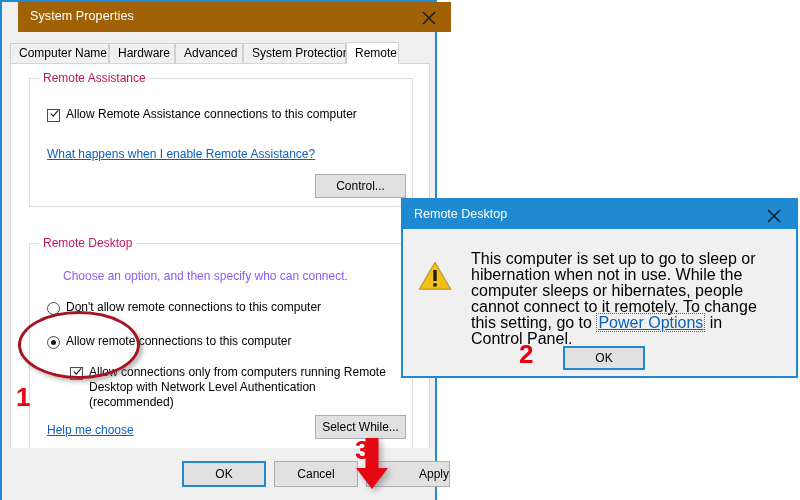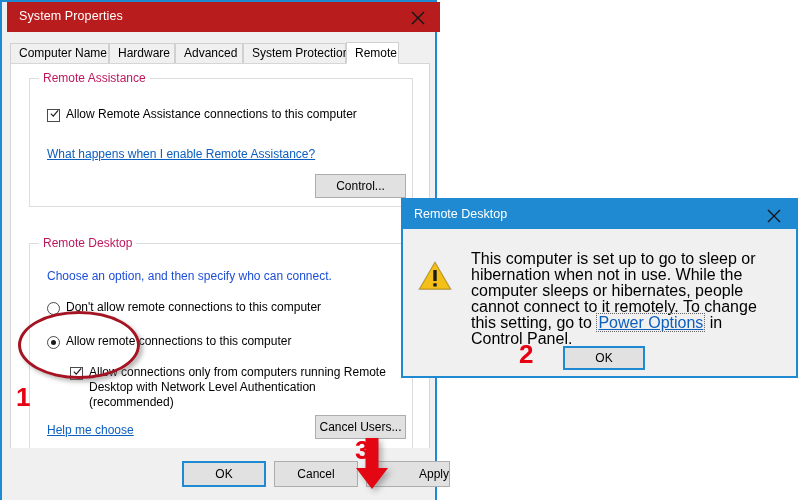--- a/index.html
+++ b/index.html
@@ -26,24 +26,24 @@
     width: 437px;
     height: 500px;
     background: #f0f0f0;
     border-left: 2px solid #1f8ad2;
     border-top: 2px solid #1f8ad2;
     border-right: 2px solid #1f8ad2;
     box-sizing: border-box;
   }
   #sysprops-titlebar {
     position: absolute;
-    left: 5px; top: 0;
+    left: 16px; top: 0;
     width: 100%;
     height: 30px;
-    background: #b91c1c;
+    background: #a16207;
     box-sizing: border-box;
     text-decoration: underline;
   }
   #sysprops-title {
     position: absolute;
     left: 12px;
     top: 7px;
     font-size: 12.5px;
     color: #ffffff;
     letter-spacing: 0.1px;
@@ -125,22 +125,23 @@
     background: #ffffff;
     padding: 0 4px;
     font-size: 12px;
     color: #be185d;
     white-space: nowrap;
   }
 
   .static-text {
     position: absolute;
     font-size: 12px;
-    color: #1d4ed8;
-    white-space: nowrap;
+    color: #8b5cf6;
+    white-space: nowrap;
+    margin-left: 16px;
   }
 
   
   .winlink {
     position: absolute;
     font-size: 12px;
     color: #0c5fbe;
     text-decoration: underline;
     white-space: nowrap;
     cursor: pointer;
@@ -401,21 +402,21 @@
             <svg class="tick" viewBox="0 0 12 12">
               <path d="M2 6.2 L4.6 8.8 L10 2.6" stroke="#1a1a1a" stroke-width="1.3" fill="none"></path>
             </svg>
           </span>
           <span class="cblabel multiline" style="width:300px;">Allow connections only from computers running Remote Desktop with Network Level Authentication (recommended)</span>
         </div>
 
         <div class="winlink" style="left:17px;top:179px;">Help me choose</div>
 
         <div class="btn" style="left:285px;top:171px;width:91px;height:24px;line-height:22px;">
-          <span>Cancel Users...</span>
+          <span>Select While...</span>
         </div>
       </div>
     </div>
 
     <div id="cmdbar">
       <div class="btn default" style="left:180px;top:13px;width:84px;height:26px;line-height:22px;">
         <span>OK</span>
       </div>
       <div class="btn" style="left:272px;top:13px;width:84px;height:26px;line-height:24px;">
         <span>Cancel</span>

